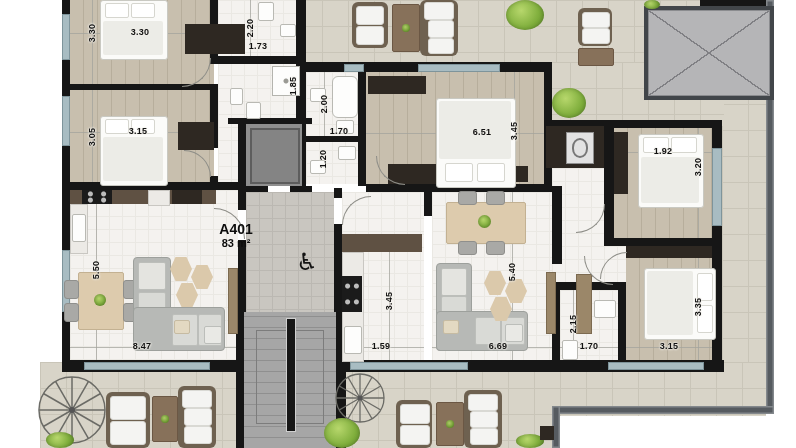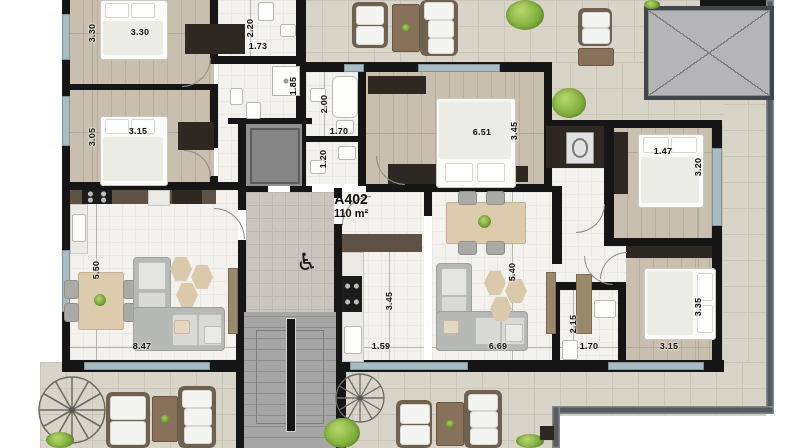--- a/index.html
+++ b/index.html
@@ -362,39 +362,39 @@
 
   <div class="arc arc-br" style="left:182px;top:58px;width:28px;height:28px"></div>
   <div class="arc arc-tr" style="left:184px;top:150px;width:26px;height:26px"></div>
   <div class="arc arc-tr" style="left:214px;top:208px;width:30px;height:30px"></div>
   <div class="arc arc-tl" style="left:342px;top:196px;width:28px;height:28px"></div>
   <div class="arc arc-bl" style="left:376px;top:156px;width:28px;height:28px"></div>
   <div class="arc arc-br" style="left:576px;top:204px;width:28px;height:28px"></div>
   <div class="arc arc-bl" style="left:584px;top:256px;width:28px;height:28px"></div>
   <div class="arc arc-tl" style="left:600px;top:252px;width:26px;height:26px"></div>
 
-  <div class="ulabel" style="left:320px;top:192px;width:62px">
-    <span class="uid">A402</span>
-    <span class="uarea">110 m²</span>
+  <div class="ulabel" style="left:205px;top:222px;width:62px">
+    <span class="uid">A401</span>
+    <span class="uarea">83 m²</span>
   </div>
   <div class="acc" style="left:296px;top:250px">♿</div>
 
   <span class="dim dimv" style="left:92px;top:33px">3.30</span>
   <span class="dim" style="left:140px;top:32px">3.30</span>
   <span class="dim dimv" style="left:250px;top:28px">2.20</span>
   <span class="dim" style="left:258px;top:46px">1.73</span>
   <span class="dim dimv" style="left:92px;top:137px">3.05</span>
   <span class="dim" style="left:138px;top:131px">3.15</span>
   <span class="dim dimv" style="left:293px;top:86px">1.85</span>
   <span class="dim dimv" style="left:324px;top:104px">2.00</span>
   <span class="dim" style="left:339px;top:131px">1.70</span>
   <span class="dim dimv" style="left:323px;top:159px">1.20</span>
   <span class="dim" style="left:482px;top:132px">6.51</span>
   <span class="dim dimv" style="left:514px;top:131px">3.45</span>
-  <span class="dim" style="left:663px;top:151px">1.47</span>
+  <span class="dim" style="left:663px;top:151px">1.92</span>
   <span class="dim dimv" style="left:698px;top:167px">3.20</span>
   <span class="dim dimv" style="left:96px;top:270px">5.50</span>
   <span class="dim" style="left:142px;top:346px">8.47</span>
   <span class="dim dimv" style="left:389px;top:301px">3.45</span>
   <span class="dim" style="left:381px;top:346px">1.59</span>
   <span class="dim" style="left:498px;top:346px">6.69</span>
   <span class="dim dimv" style="left:512px;top:272px">5.40</span>
   <span class="dim dimv" style="left:573px;top:324px">2.15</span>
   <span class="dim" style="left:589px;top:346px">1.70</span>
   <span class="dim dimv" style="left:698px;top:307px">3.35</span>

